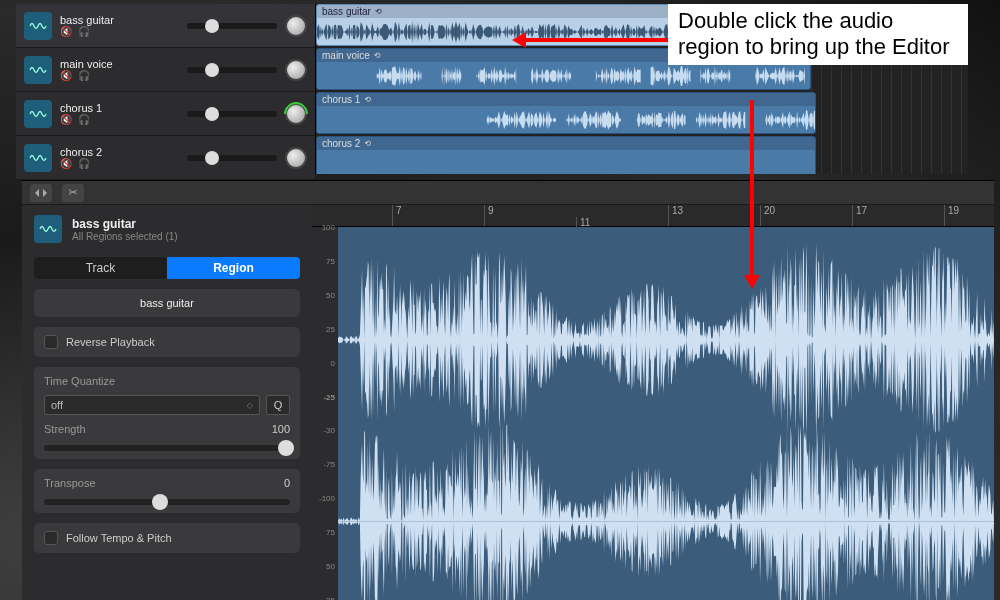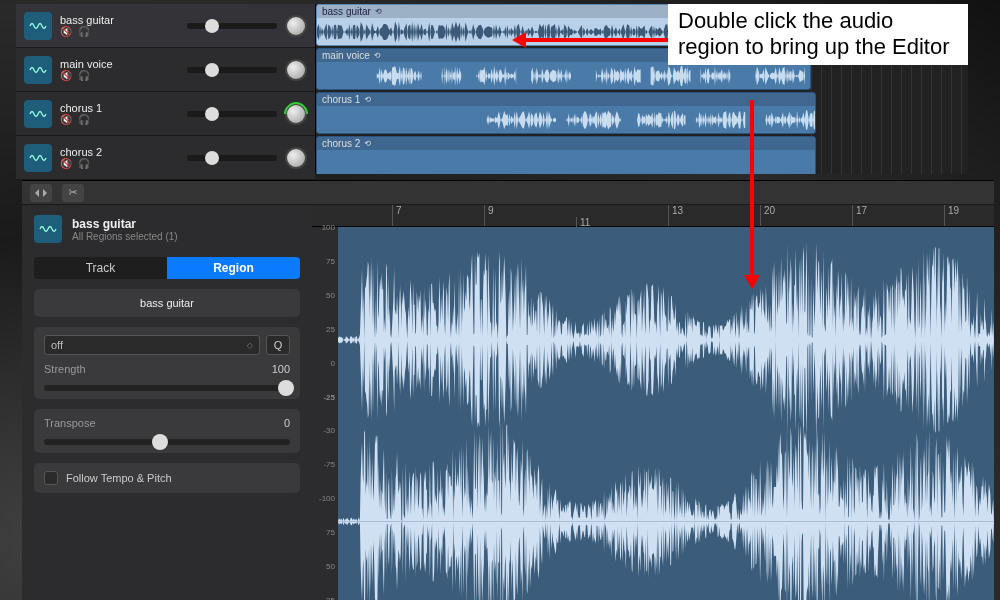--- a/index.html
+++ b/index.html
@@ -271,20 +271,27 @@
         </div>
       </div>
       <div class="tabbar">
         <div class="tab">Track</div>
         <div class="tab active">Region</div>
       </div>
       <div class="panel">
         <div class="panel-title-input">bass guitar</div>
       </div>
       <div class="panel">
+        <div class="check-row">
+          <div class="checkbox"></div>
+          <span>Reverse Playback</span>
+        </div>
+      </div>
+      <div class="panel">
+        <div style="color:#999">Time Quantize</div>
         <div style="display:flex;">
           <div class="select">
             <span>off</span>
               <span style="font-size:8px;color:#777;">◇</span>
           </div>
           <div class="q-btn">Q</div>
         </div>
         <div class="row-between">
           <span style="color:#999">Strength</span>
           <span>100</span>

